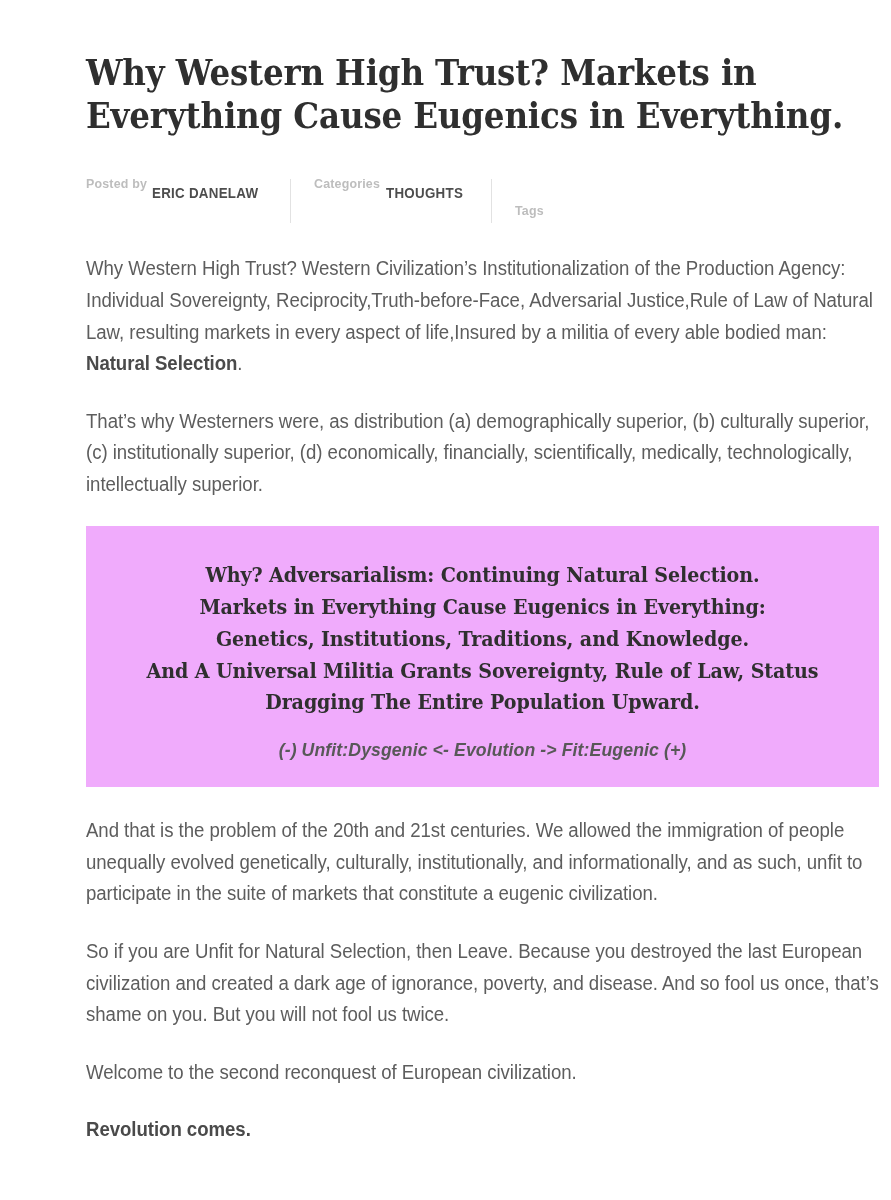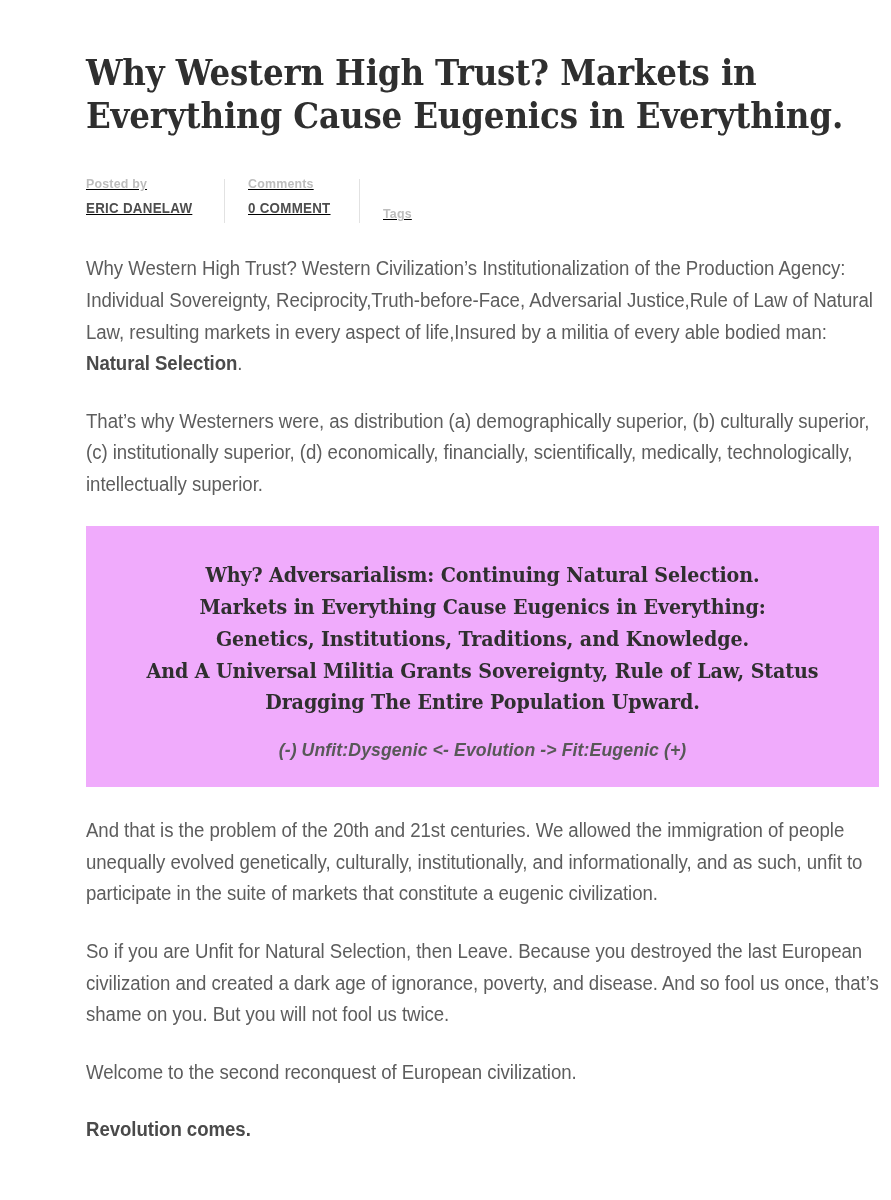--- a/index.html
+++ b/index.html
@@ -40,25 +40,24 @@
 
   
   .post-meta {
     display: flex;
     align-items: stretch;
     margin-top: 40px;
     height: 48px;
   }
   .meta-col {
     display: flex;
-    flex-direction: column;
+    flex-direction: row;
     justify-content: flex-start;
     padding-right: 22px;
     position: relative;
-    text-decoration: underline;
   }
   .meta-col + .meta-col {
     padding-left: 24px;
   }
   .meta-col + .meta-col::before {
     content: "";
     position: absolute;
     left: 0;
     top: 2px;
     bottom: 2px;
@@ -152,26 +151,26 @@
 
   <h1 class="post-title">Why Western High Trust? Markets in Everything Cause Eugenics in Everything.</h1>
 
   <div class="post-meta">
 
     <div class="meta-col">
       <span class="meta-label">Posted by</span>
       <span class="meta-value">ERIC DANELAW</span>
     </div>
 
+    <div class="meta-col">
+      <span class="meta-label">Categories</span>
+      <span class="meta-value">THOUGHTS</span>
+    </div>
 
 
-    <div class="meta-col">
-      <span class="meta-label">Comments</span>
-      <span class="meta-value">0 COMMENT</span>
-    </div>
 
     <div class="meta-col tags-col">
       <span class="meta-label">Tags</span>
     </div>
 
   </div>
 
   <div class="post-body">
 
     <p class="para"><span>Why Western High Trust? Western Civilization’s Institutionalization of the Production Agency: Individual Sovereignty, Reciprocity,Truth-before-Face, Adversarial Justice,Rule of Law of Natural Law, resulting markets in every aspect of life,Insured by a militia of every able bodied man: </span><b>Natural Selection</b><span>.</span></p>

